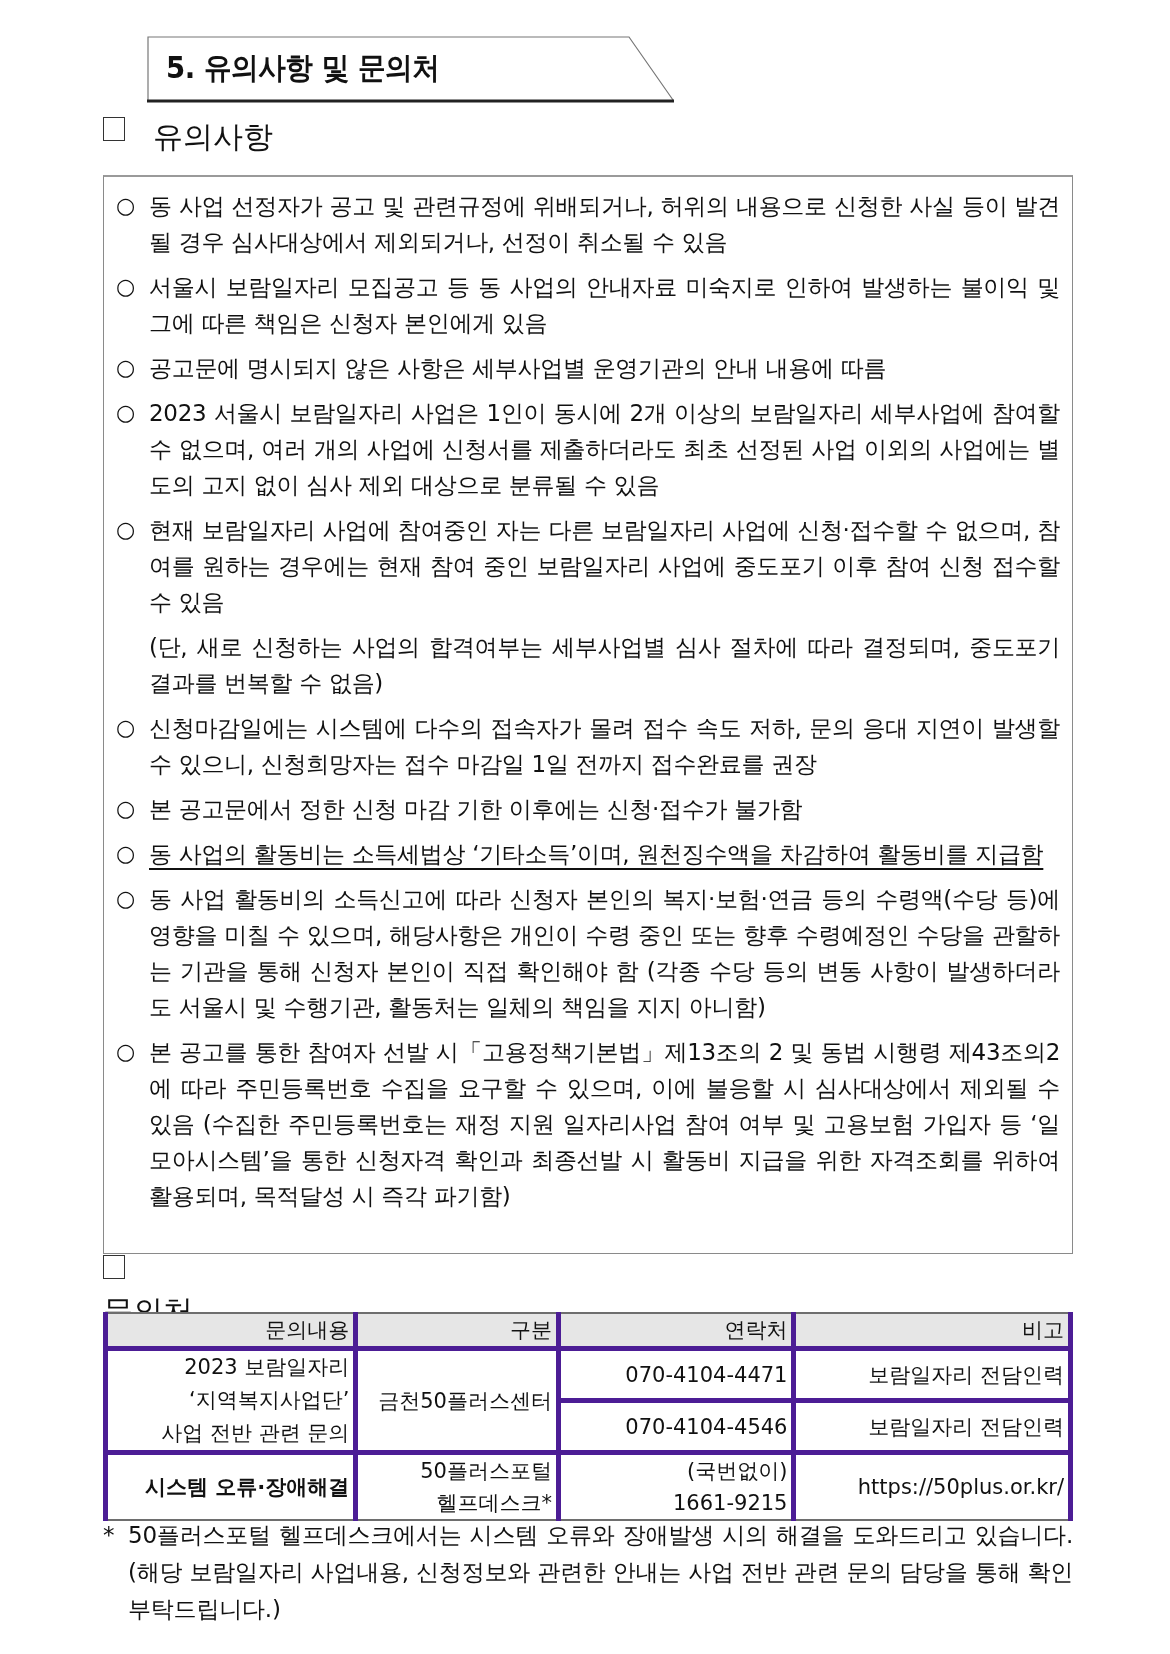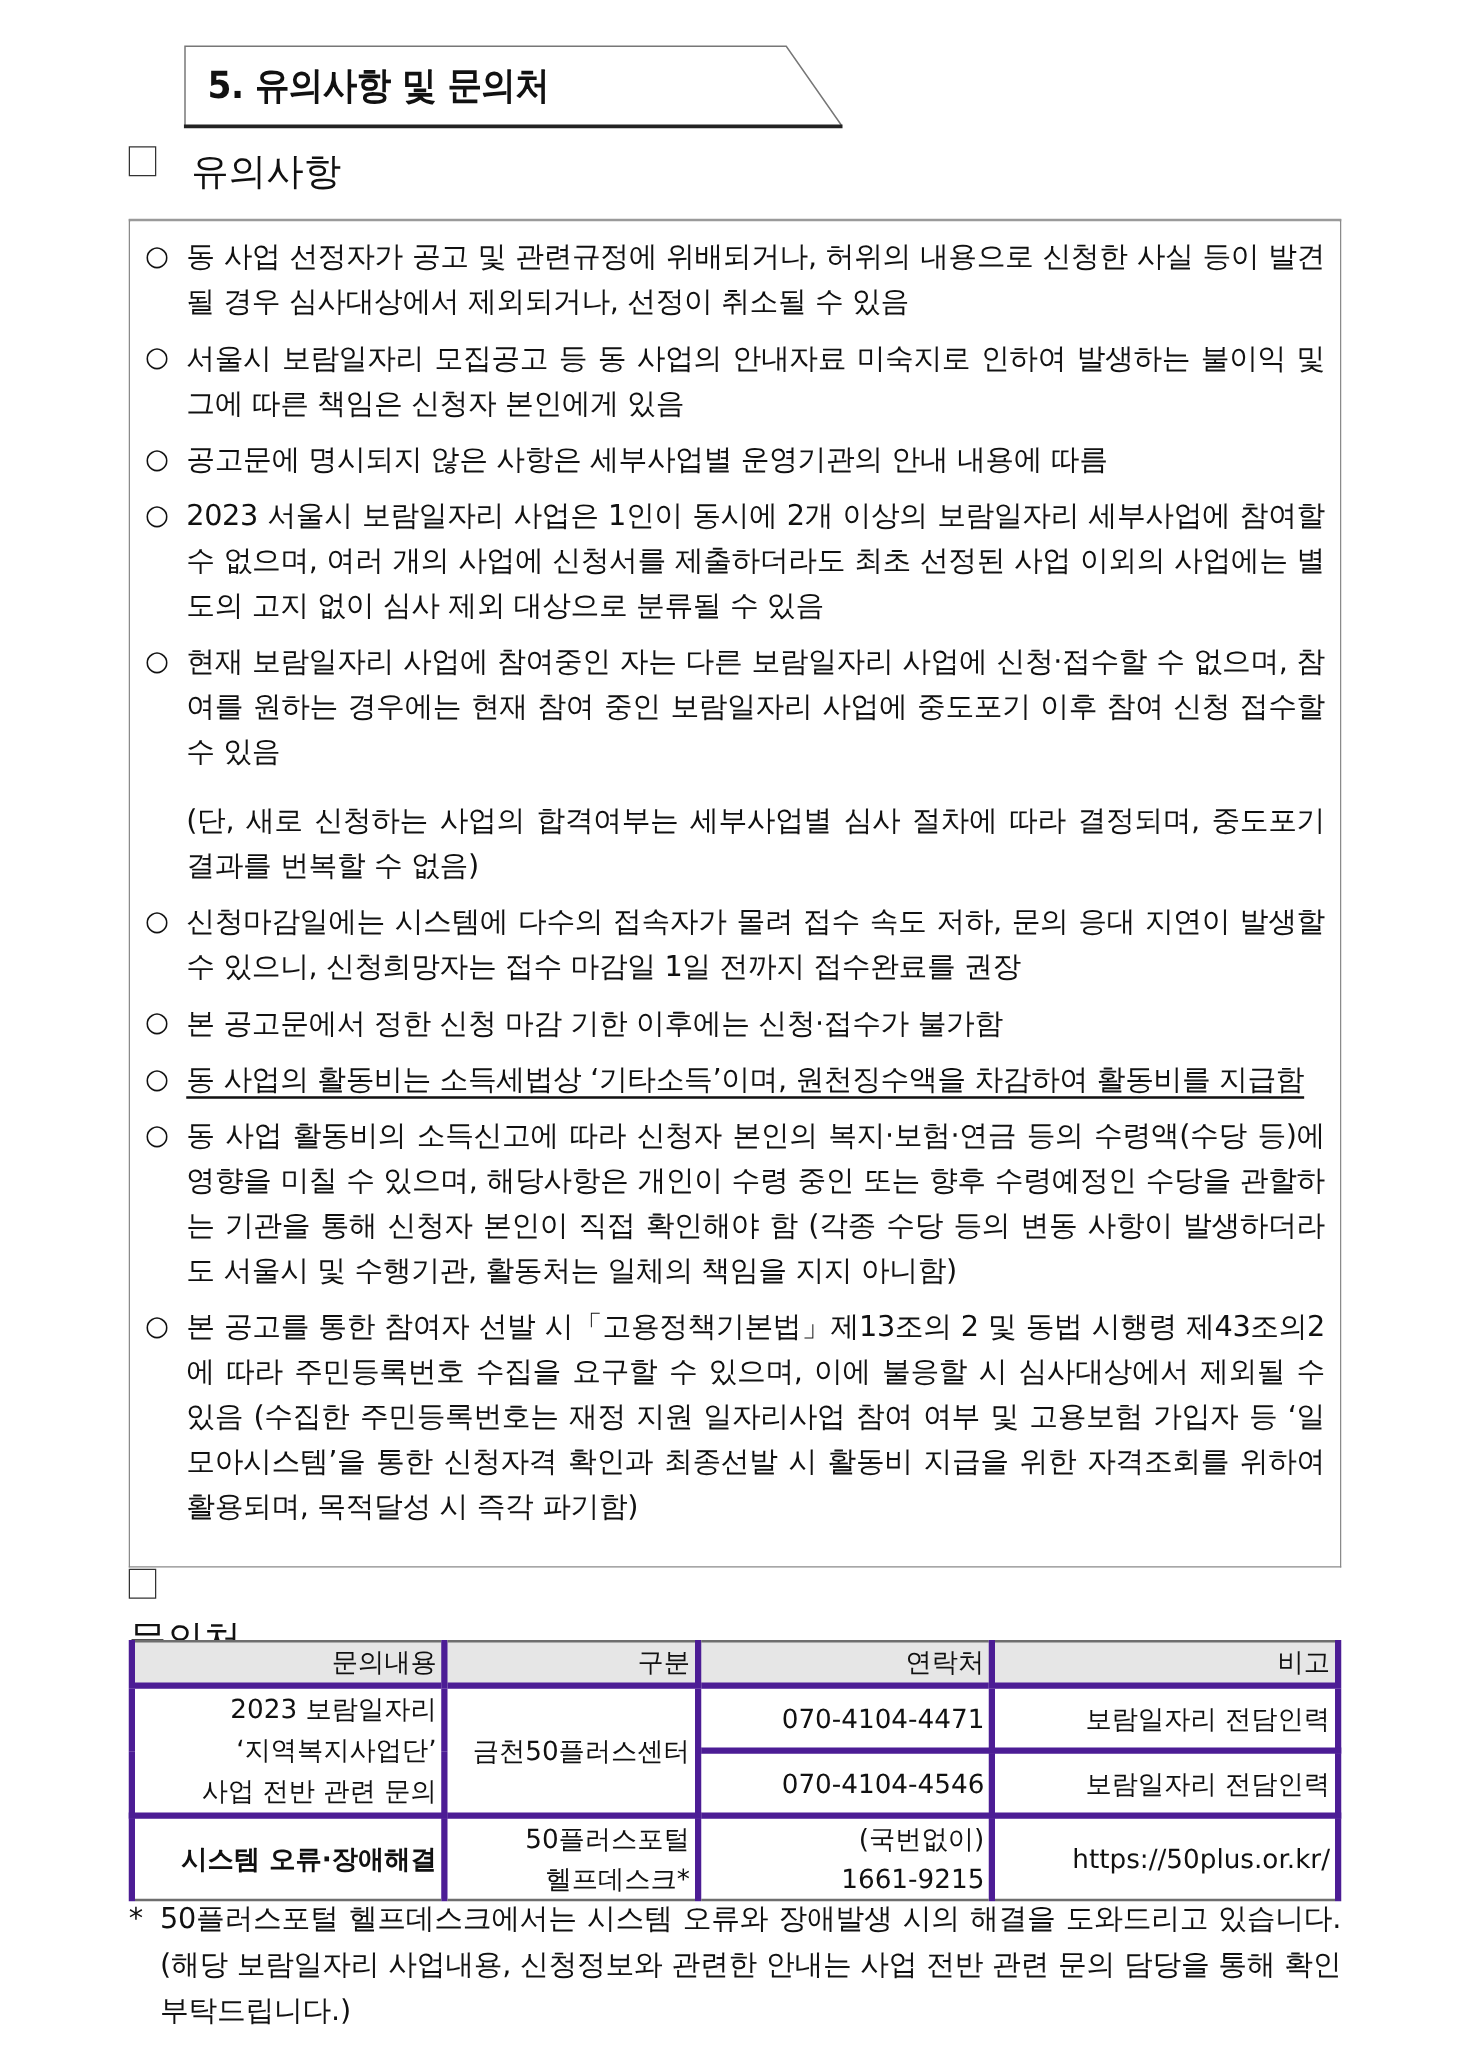--- a/index.html
+++ b/index.html
@@ -64,21 +64,21 @@
     text-align: justify;
     text-align-last: left;
     margin-bottom: 9px;
     letter-spacing: -0.3px;
   }
   .item .bullet {
     position: absolute; left: 2px; top: 0;
     font-size: 22px;
   }
   .item .para { display: block; }
-  .item .sub { display: block; margin-top: 19px; }
+  .item .sub { display: block; margin-top: 9px; }
   .underline {
     text-decoration: underline;
     text-underline-offset: 6px;
     text-decoration-thickness: 2px;
   }
 
   
   .contact-table {
     position: absolute;
     left: 103px; top: 1312px;

